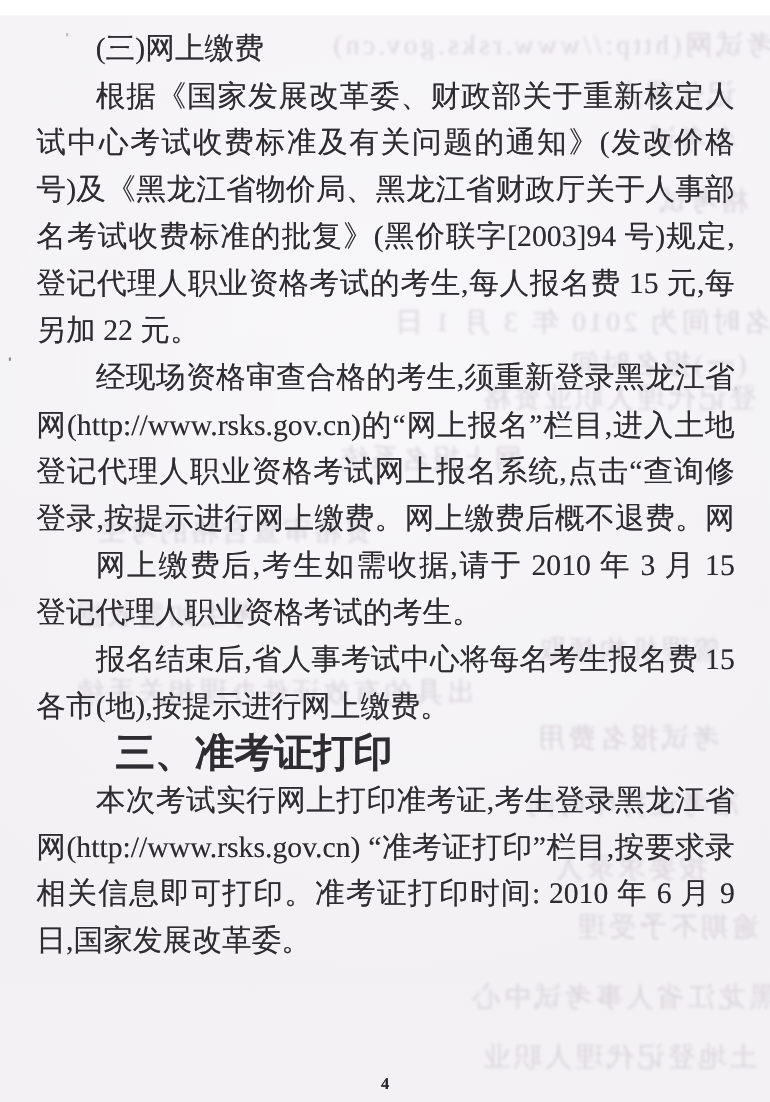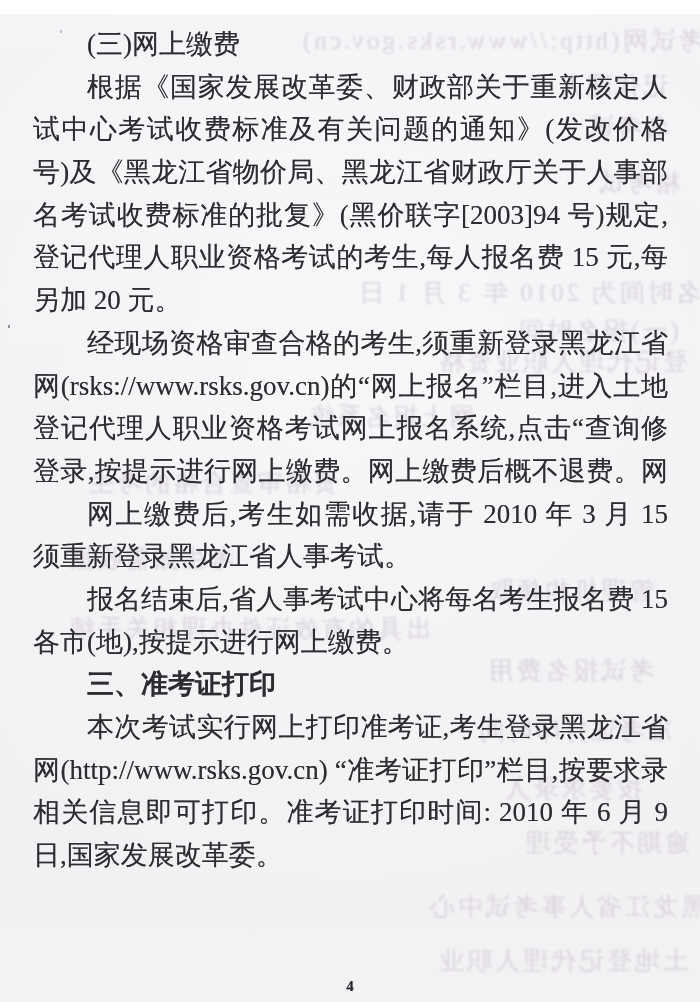--- a/index.html
+++ b/index.html
@@ -55,21 +55,21 @@
   .content .line.j {
     text-align: justify;
     text-align-last: justify;
   }
   .content .line.i {
     text-indent: 2em;
   }
   .content .line.b {
     font-weight: bold;
     font-family: "Liberation Sans", "DejaVu Sans", sans-serif;
-    font-size: 27px;
+    font-size: 36px;
   }
   
   .pagenum {
     position: absolute;
     left: 0;
     right: 0;
     top: 964px;
     z-index: 2;
     text-align: center;
     font-size: 15px;
@@ -114,27 +114,27 @@
       <div class="bl" style="top: 876px; left: 426px;">黑龙江省人事考试中心</div>
       <div class="bl" style="top: 930px; left: 436px;">土地登记代理人职业</div>
     </div>
   <div class="content" id="content">
       <div class="line i">(三)网上缴费</div>
       <div class="line j i">根据《国家发展改革委、财政部关于重新核定人事部人事考</div>
       <div class="line j">试中心考试收费标准及有关问题的通知》(发改价格[2004]1108</div>
       <div class="line j">号)及《黑龙江省物价局、黑龙江省财政厅关于人事部门资格报</div>
       <div class="line j">名考试收费标准的批复》(黑价联字[2003]94 号)规定,参加土地</div>
       <div class="line j">登记代理人职业资格考试的考生,每人报名费 15 元,每报考一科</div>
-      <div class="line">另加 20 元。</div>
+      <div class="line">另加 22 元。</div>
       <div class="line j i">经现场资格审查合格的考生,须重新登录黑龙江省人事考试</div>
-      <div class="line j">网(rsks://www.rsks.gov.cn)的“网上报名”栏目,进入土地</div>
+      <div class="line j">网(http://www.rsks.gov.cn)的“网上报名”栏目,进入土地</div>
       <div class="line j">登记代理人职业资格考试网上报名系统,点击“查询修改”重新</div>
       <div class="line j">登录,按提示进行网上缴费。网上缴费后概不退费。网上缴费时</div>
       <div class="line j i">网上缴费后,考生如需收据,请于 2010 年 3 月 15 日-3 月 19</div>
-      <div class="line">须重新登录黑龙江省人事考试。</div>
+      <div class="line">登记代理人职业资格考试的考生。</div>
       <div class="line j i">报名结束后,省人事考试中心将每名考生报名费 15 元下拨给</div>
       <div class="line">各市(地),按提示进行网上缴费。</div>
       <div class="line i b">三、准考证打印</div>
       <div class="line j i">本次考试实行网上打印准考证,考生登录黑龙江省人事考试</div>
       <div class="line j">网(http://www.rsks.gov.cn)  “准考证打印”栏目,按要求录入</div>
       <div class="line j">相关信息即可打印。准考证打印时间: 2010 年 6 月 9 日 - 6 月 13</div>
       <div class="line">日,国家发展改革委。</div>
     </div>
   <div class="pagenum">4</div>
   <div class="specks"></div>

